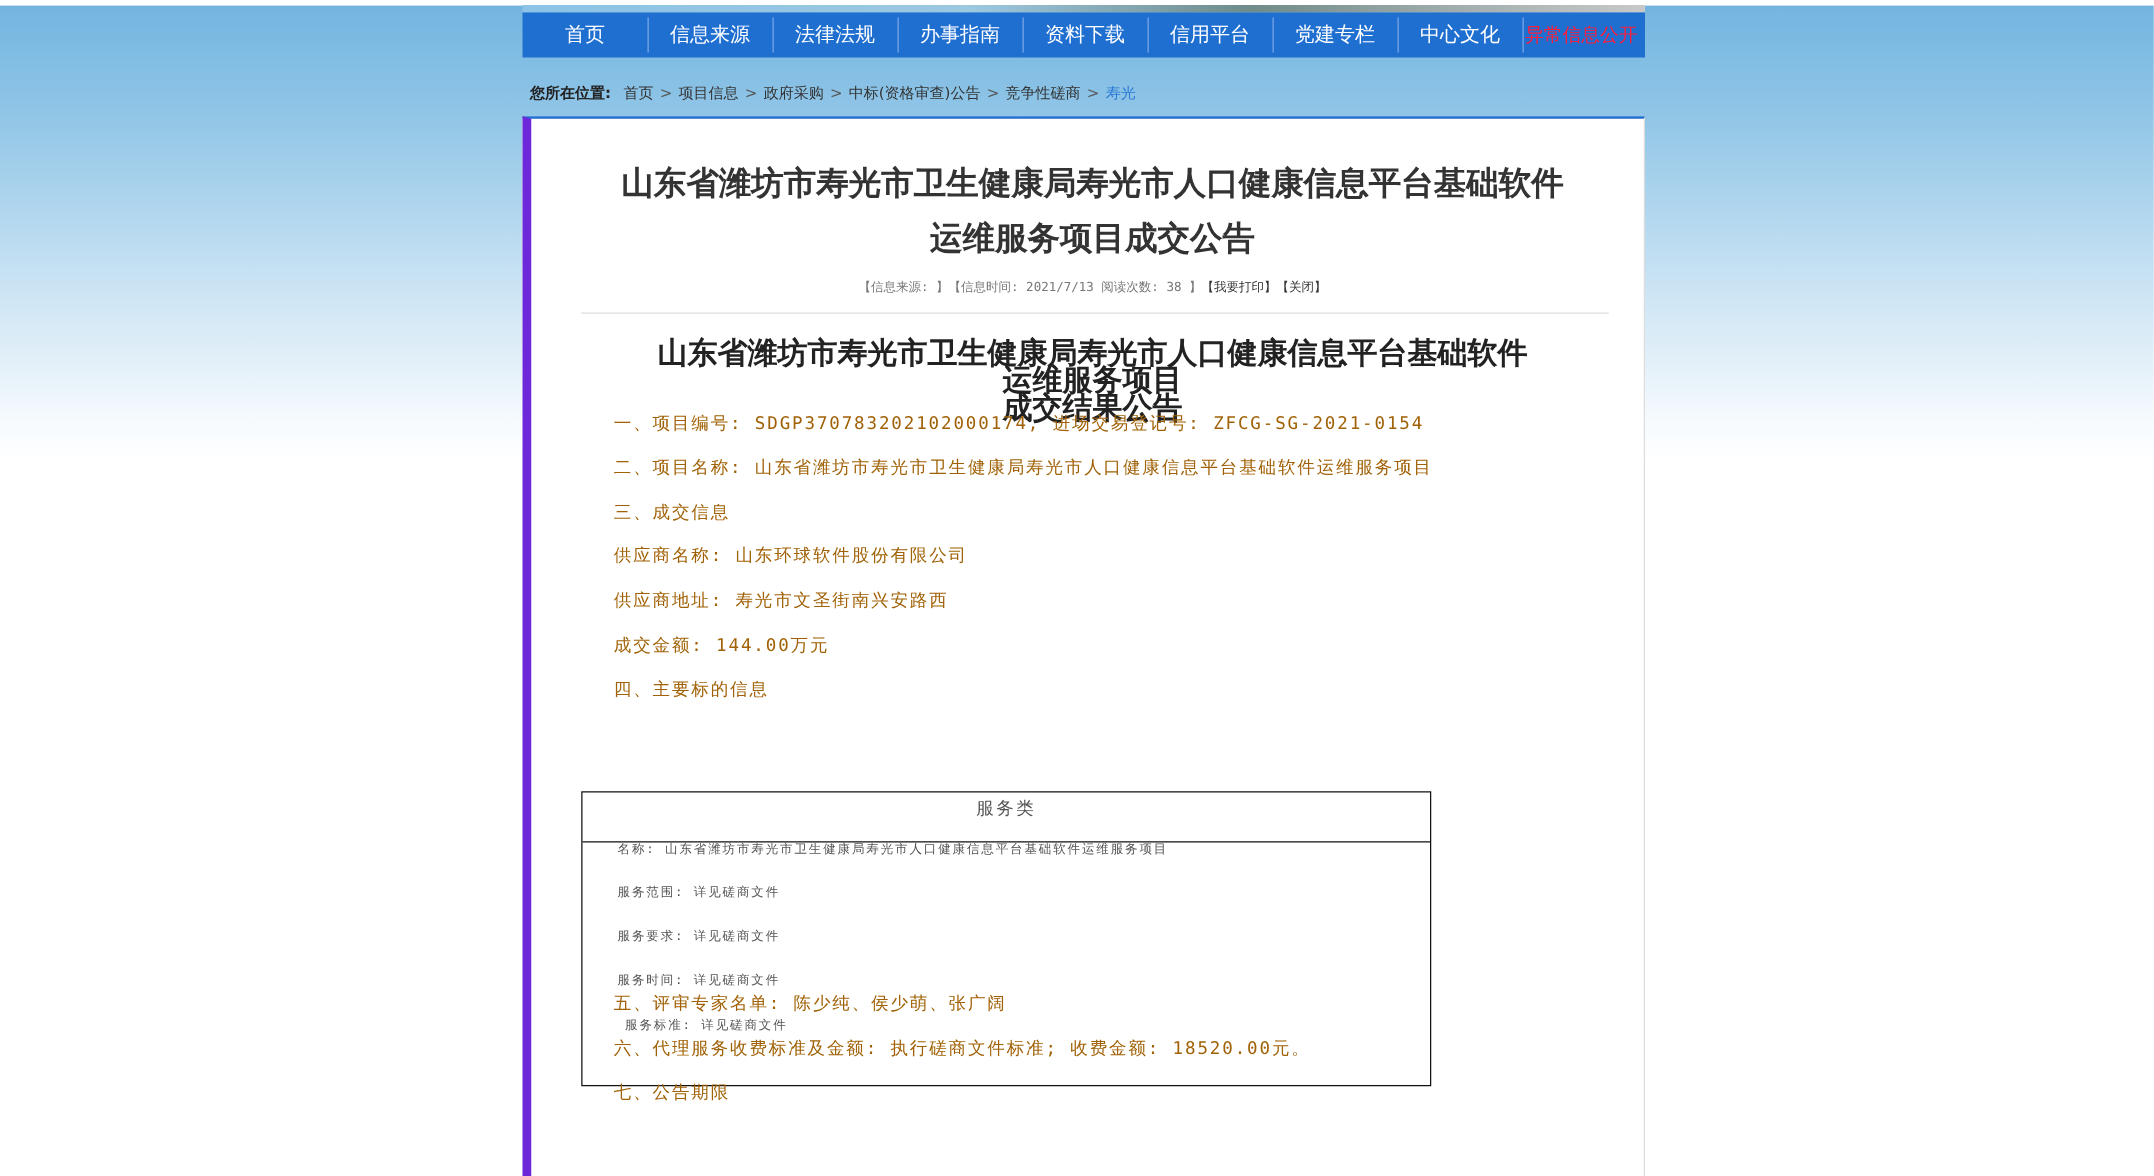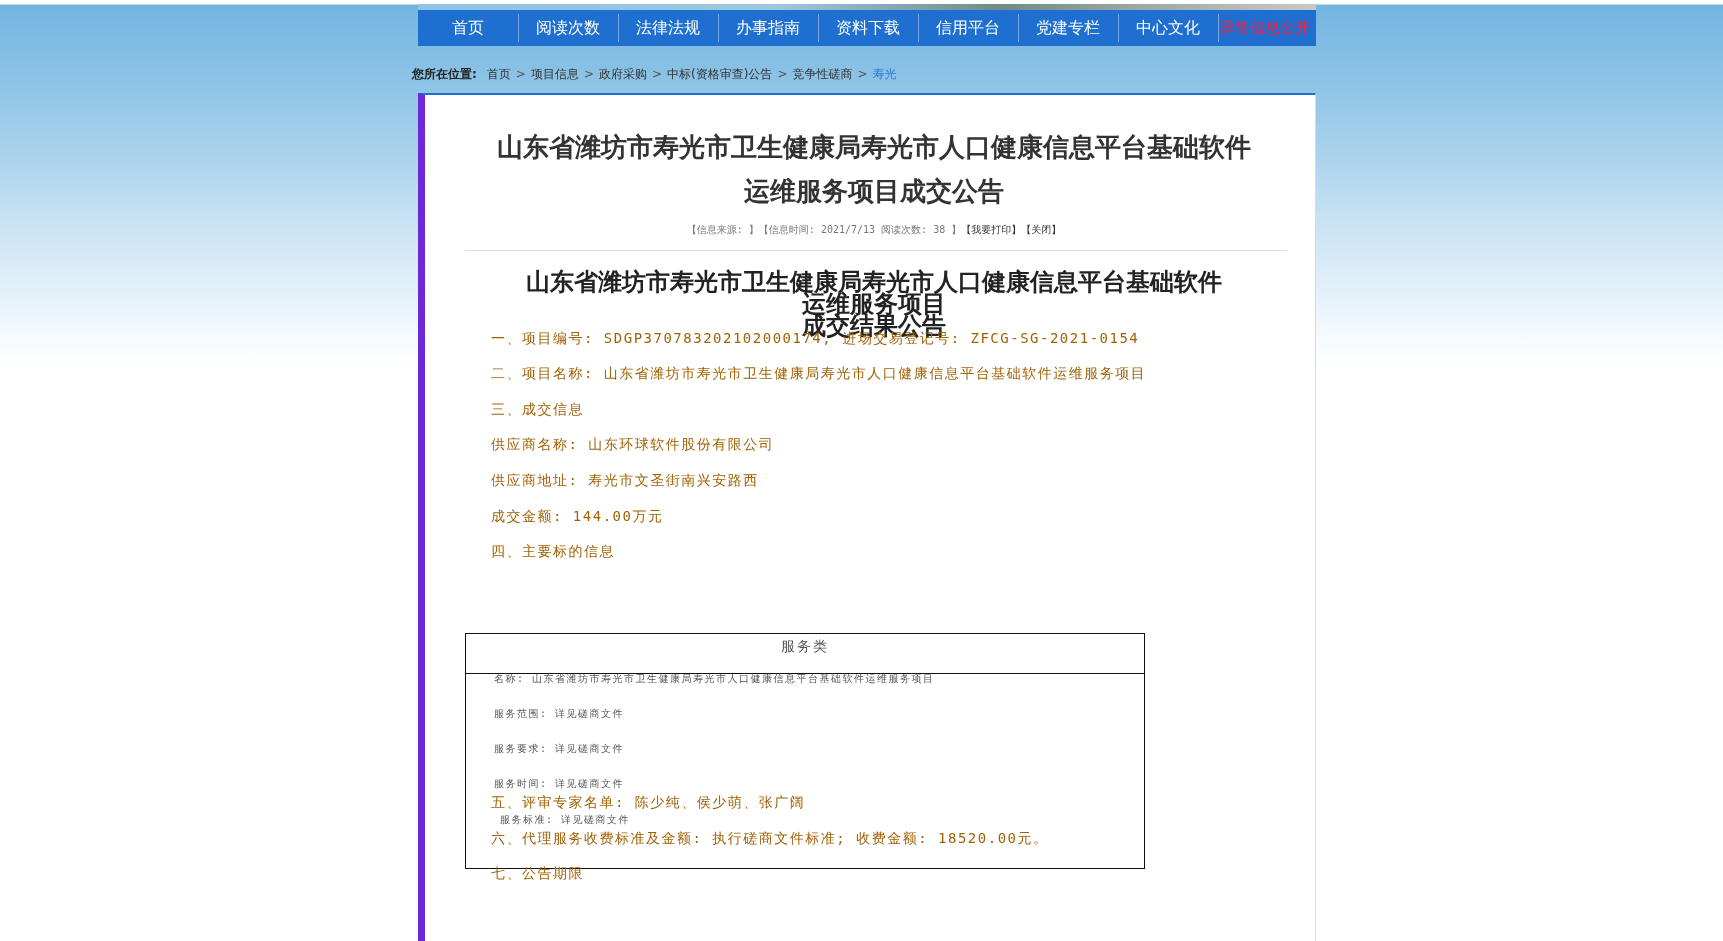--- a/index.html
+++ b/index.html
@@ -20,21 +20,21 @@
     .nav-item {
       width: 100px; height: 36px; display: flex; align-items: center; justify-content: center;
       color: #ffffff; font-size: 16px; cursor: pointer; position: relative;
       font-family: "DejaVu Sans", sans-serif;
     }
     .nav-item + .nav-item::before {
       content: ""; position: absolute; left: 0; top: 4px; width: 1px; height: 28px; background: #7aa8e6;
     }
     .nav-item.alert { color: #ff1f3d; width: 98px; font-size: 15px; justify-content: flex-start; padding-left: 2px; border-radius: 11px; }
     .breadcrumb {
-      position: absolute; left: 412px; top: 64px; height: 20px; display: flex; align-items: center;
+      position: absolute; left: 424px; top: 64px; height: 20px; display: flex; align-items: center;
       font-size: 12px; color: #333;
     }
     .breadcrumb .bc-label { font-weight: bold; color: #222; margin-right: 10px; }
     .breadcrumb .bc-link { color: #333; cursor: pointer; }
     .breadcrumb .bc-sep { color: #555; margin: 0 5px; }
     .breadcrumb .bc-current { color: #2a79d6; }
     .content {
       position: absolute; left: 418px; top: 93px; width: 898px; height: 848px;
       background: #ffffff; border-top: 2px solid #1f6fd1; border-left: 7px solid #6d28d9; border-right: 1px solid #ddd;
     }
@@ -71,21 +71,21 @@
       font-family: "DejaVu Sans Mono", "Liberation Mono", monospace;
     }
   </style>
 </head>
 <body>
 
 <div class="top-strip"></div>
 
 <nav class="nav">
   <div class="nav-item">首页</div>
-  <div class="nav-item">阅读次数</div>
+  <div class="nav-item">信息来源</div>
   <div class="nav-item">法律法规</div>
   <div class="nav-item">办事指南</div>
   <div class="nav-item">资料下载</div>
   <div class="nav-item">信用平台</div>
   <div class="nav-item">党建专栏</div>
   <div class="nav-item">中心文化</div>
   <div class="nav-item alert">异常信息公开</div>
 </nav>
 
 <div class="breadcrumb">

